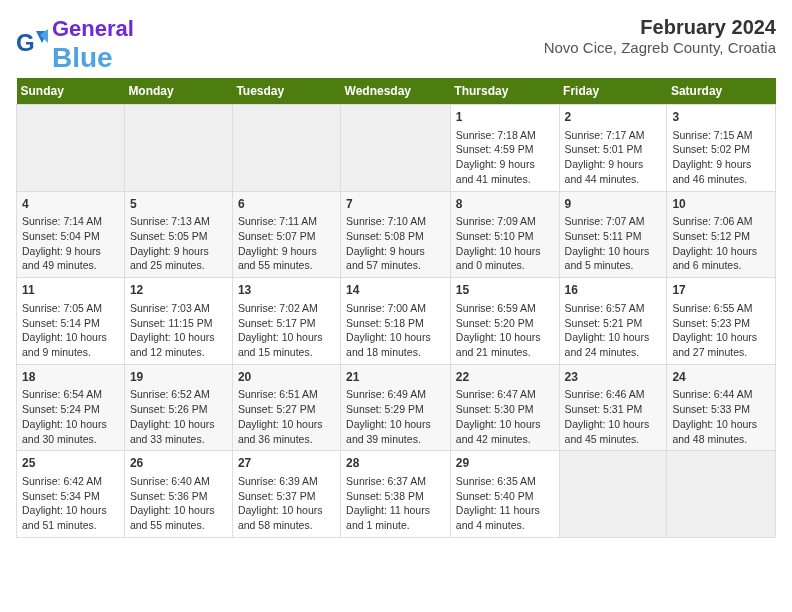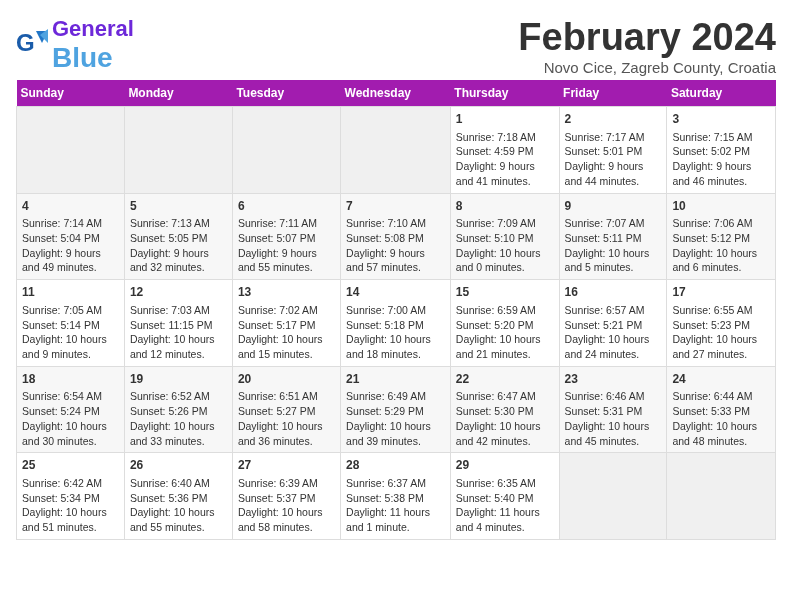--- a/index.html
+++ b/index.html
@@ -13,35 +13,35 @@
     .header-logo {
       display: flex;
       align-items: flex-start;
       justify-content: space-between;
       margin-bottom: 4px;
     }
     .title-block {
       text-align: right;
     }
     .main-title {
-      font-size: 38px;
+      font-size: 20px;
       font-weight: bold;
       color: #333;
     }
     .subtitle {
       font-size: 15px;
       color: #555;
     }
     table {
       width: 100%;
       border-collapse: collapse;
       font-size: 11px;
     }
     thead tr th {
-      background-color: #a21caf;
+      background-color: #4d7c0f;
       color: #fff;
       padding: 6px 4px;
       text-align: left;
       font-size: 12px;
       font-weight: bold;
     }
     tbody tr td {
       vertical-align: top;
       padding: 4px 5px;
       border: 1px solid #ddd;
@@ -130,21 +130,21 @@
           <td class="cell-empty"></td>
           <td class="cell-empty"></td>
           <td class="cell-empty"></td>
           <td class="cell-empty"></td>
           <td><span class="day-num">1</span><span>Sunrise: 7:18 AM</span><br><span>Sunset: 4:59 PM</span><br><span>Daylight: 9 hours</span><br><span>and 41 minutes.</span></td>
           <td><span class="day-num">2</span><span>Sunrise: 7:17 AM</span><br><span>Sunset: 5:01 PM</span><br><span>Daylight: 9 hours</span><br><span>and 44 minutes.</span></td>
           <td><span class="day-num">3</span><span>Sunrise: 7:15 AM</span><br><span>Sunset: 5:02 PM</span><br><span>Daylight: 9 hours</span><br><span>and 46 minutes.</span></td>
         </tr>
         <tr>
           <td><span class="day-num">4</span><span>Sunrise: 7:14 AM</span><br><span>Sunset: 5:04 PM</span><br><span>Daylight: 9 hours</span><br><span>and 49 minutes.</span></td>
-          <td><span class="day-num">5</span><span>Sunrise: 7:13 AM</span><br><span>Sunset: 5:05 PM</span><br><span>Daylight: 9 hours</span><br><span>and 32 minutes.</span></td>
+          <td><span class="day-num">5</span><span>Sunrise: 7:13 AM</span><br><span>Sunset: 5:05 PM</span><br><span>Daylight: 9 hours</span><br><span>and 25 minutes.</span></td>
           <td><span class="day-num">6</span><span>Sunrise: 7:11 AM</span><br><span>Sunset: 5:07 PM</span><br><span>Daylight: 9 hours</span><br><span>and 55 minutes.</span></td>
           <td><span class="day-num">7</span><span>Sunrise: 7:10 AM</span><br><span>Sunset: 5:08 PM</span><br><span>Daylight: 9 hours</span><br><span>and 57 minutes.</span></td>
           <td><span class="day-num">8</span><span>Sunrise: 7:09 AM</span><br><span>Sunset: 5:10 PM</span><br><span>Daylight: 10 hours</span><br><span>and 0 minutes.</span></td>
           <td><span class="day-num">9</span><span>Sunrise: 7:07 AM</span><br><span>Sunset: 5:11 PM</span><br><span>Daylight: 10 hours</span><br><span>and 5 minutes.</span></td>
           <td><span class="day-num">10</span><span>Sunrise: 7:06 AM</span><br><span>Sunset: 5:12 PM</span><br><span>Daylight: 10 hours</span><br><span>and 6 minutes.</span></td>
         </tr>
         <tr>
           <td><span class="day-num">11</span><span>Sunrise: 7:05 AM</span><br><span>Sunset: 5:14 PM</span><br><span>Daylight: 10 hours</span><br><span>and 9 minutes.</span></td>
           <td><span class="day-num">12</span><span>Sunrise: 7:03 AM</span><br><span>Sunset: 11:15 PM</span><br><span>Daylight: 10 hours</span><br><span>and 12 minutes.</span></td>
           <td><span class="day-num">13</span><span>Sunrise: 7:02 AM</span><br><span>Sunset: 5:17 PM</span><br><span>Daylight: 10 hours</span><br><span>and 15 minutes.</span></td>

